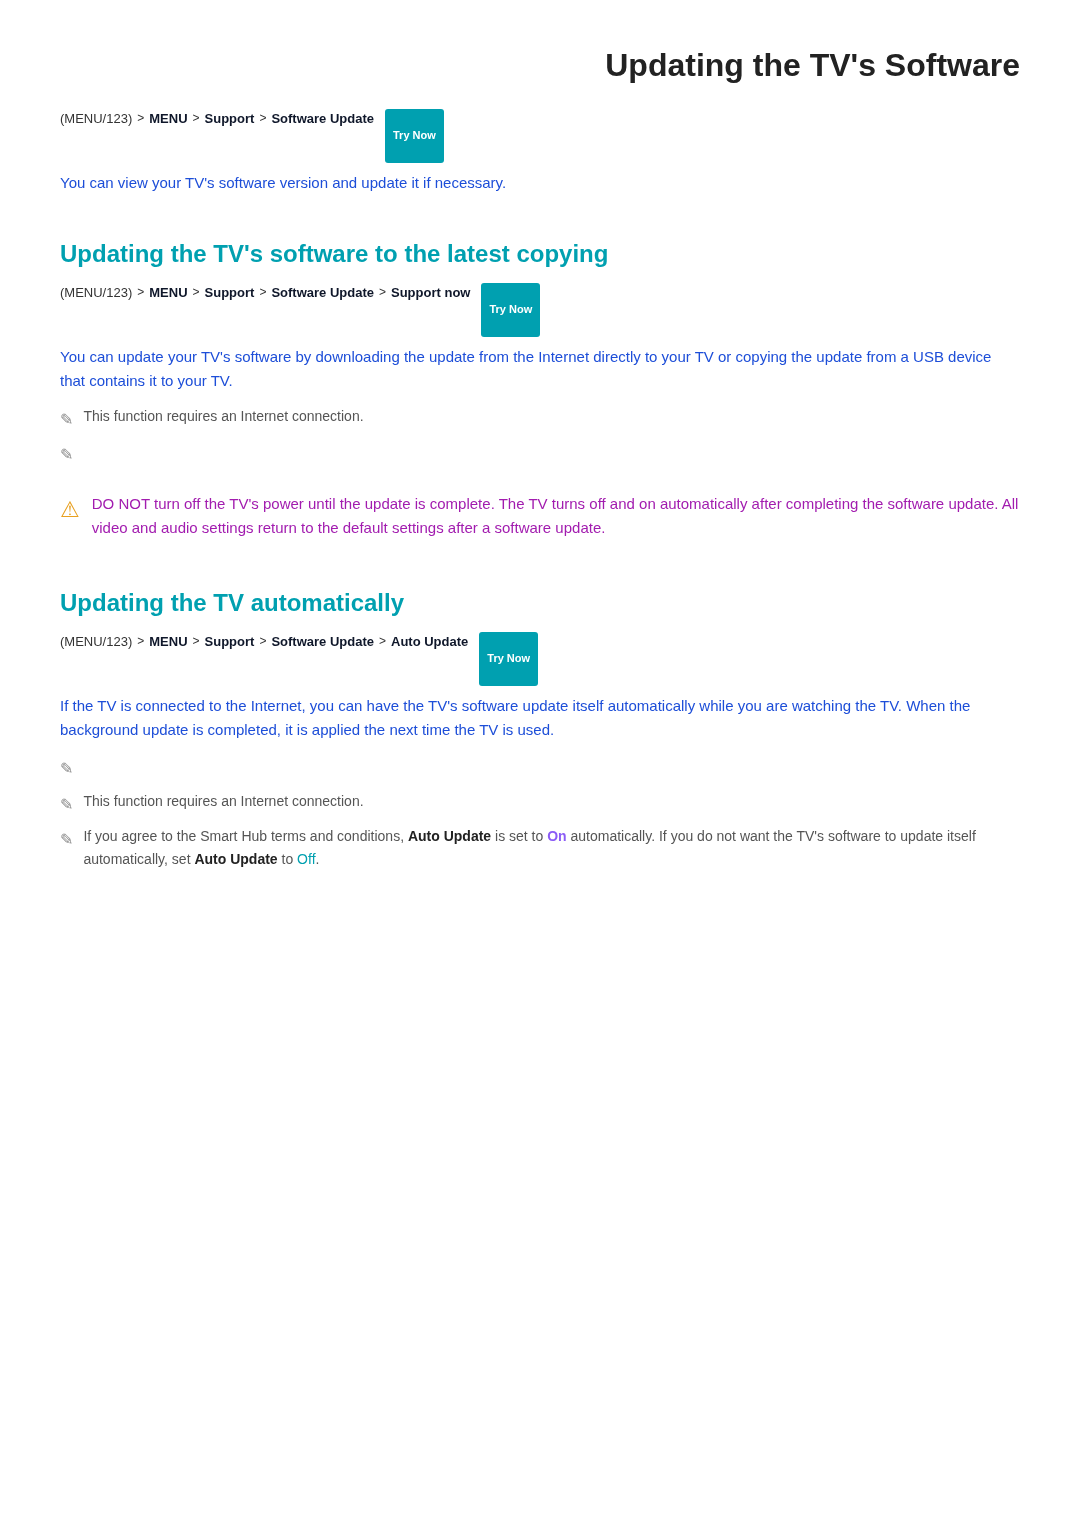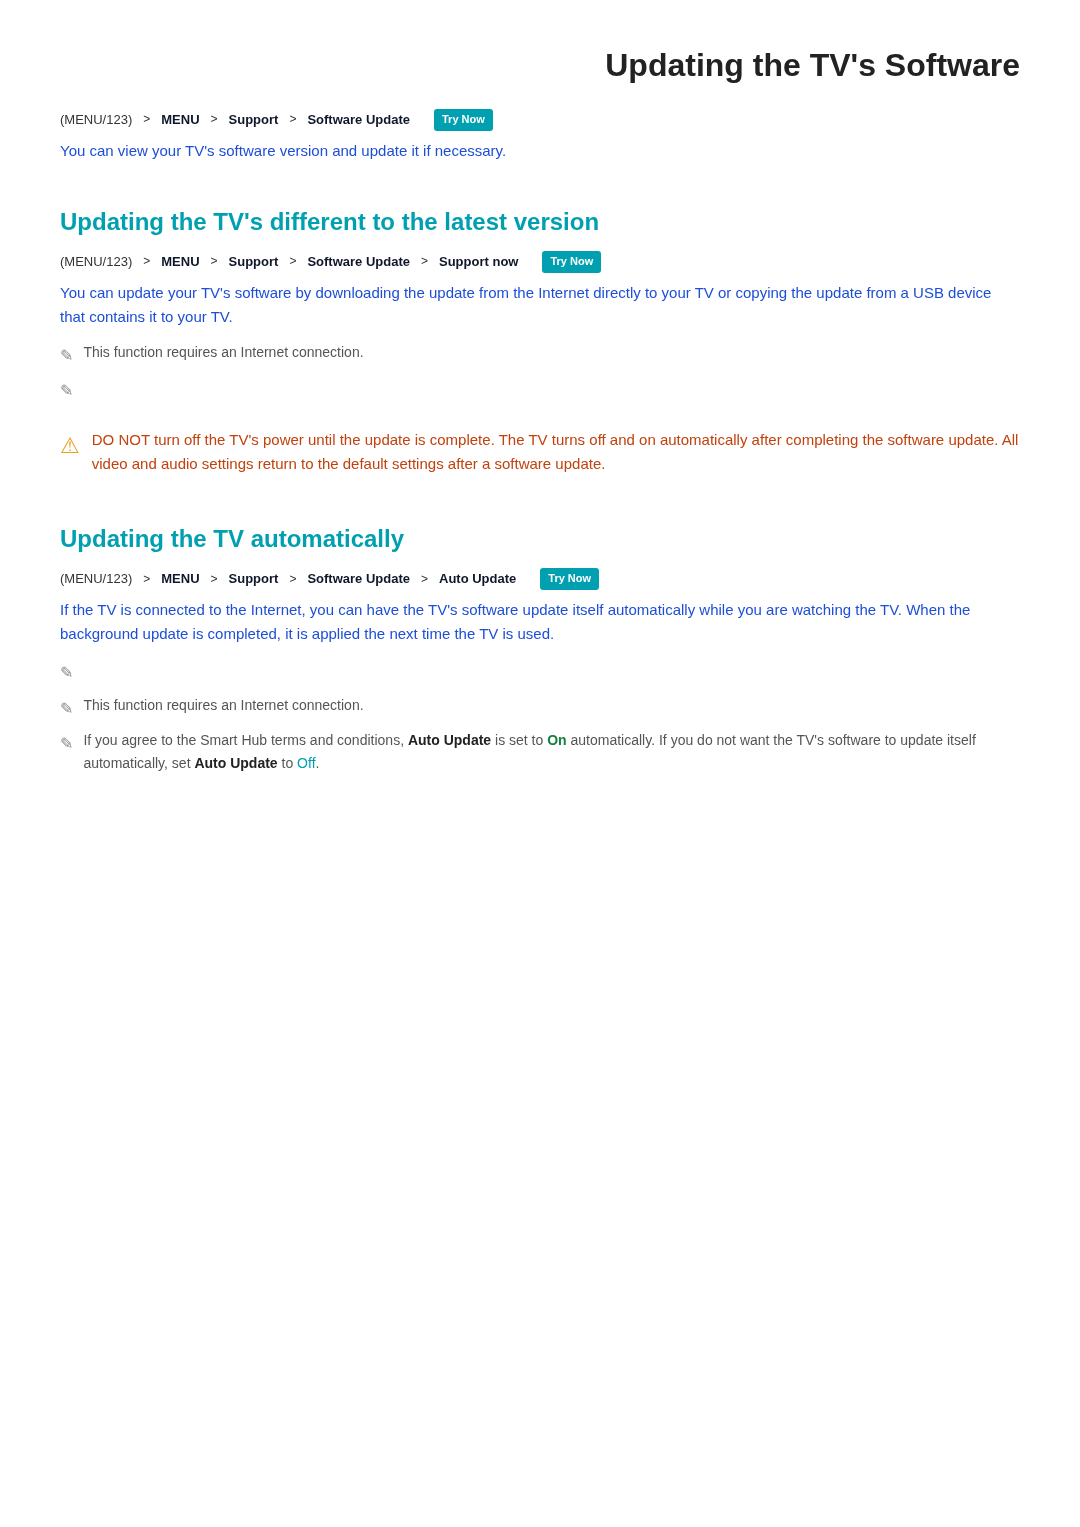--- a/index.html
+++ b/index.html
@@ -27,23 +27,23 @@
       color: #00a0b0;
       margin-bottom: 10px;
       margin-top: 40px;
     }
 
     .breadcrumb {
       font-size: 13px;
       color: #333;
       margin-bottom: 8px;
       display: flex;
-      align-items: center;
+      align-items: flex-start;
       flex-wrap: wrap;
-      gap: 8px;
+      gap: 2px;
     }
 
     .breadcrumb .menu-text {
       color: #333;
       font-weight: normal;
     }
 
     .breadcrumb .menu-bold {
       color: #0f172a;
       font-weight: bold;
@@ -54,23 +54,23 @@
       margin: 0 3px;
       font-size: 12px;
     }
 
     .try-now-badge {
       display: inline-block;
       background: #00a0b0;
       color: #ffffff;
       font-size: 11px;
       font-weight: bold;
-      padding: 2px 8px;
+      padding: 18px 8px;
       border-radius: 3px;
-      margin-left: 16px;
+      margin-left: 9px;
       vertical-align: middle;
     }
 
     .intro-text {
       font-size: 15px;
       color: #1d4ed8;
       margin-bottom: 10px;
     }
 
     .note-list {
@@ -105,33 +105,33 @@
 
     .warning-icon {
       color: #e8a020;
       font-size: 22px;
       flex-shrink: 0;
       margin-top: 0px;
     }
 
     .warning-text {
       font-size: 15px;
-      color: #c2410c;
+      color: #a21caf;
       font-weight: 500;
       line-height: 1.6;
     }
 
     .bold-term {
       font-weight: bold;
       color: #222;
     }
 
     .on-term {
       font-weight: bold;
-      color: #15803d;
+      color: #8b5cf6;
     }
 
     .off-term {
       font-weight: normal;
       color: #00a0b0;
     }
   </style>
 </head>
 <body>
 
@@ -143,21 +143,21 @@
   <span class="menu-bold">MENU</span>
   <span class="chevron">&gt;</span>
   <span class="menu-bold">Support</span>
   <span class="chevron">&gt;</span>
   <span class="menu-bold">Software Update</span>
   <span class="try-now-badge">Try Now</span>
 </div>
 
 <p class="intro-text">You can view your TV's software version and update it if necessary.</p>
 
-<h2>Updating the TV's different to the latest version</h2>
+<h2>Updating the TV's software to the latest copying</h2>
 
 <div class="breadcrumb">
   <span class="menu-text">(MENU/123)</span>
   <span class="chevron">&gt;</span>
   <span class="menu-bold">MENU</span>
   <span class="chevron">&gt;</span>
   <span class="menu-bold">Support</span>
   <span class="chevron">&gt;</span>
   <span class="menu-bold">Software Update</span>
   <span class="chevron">&gt;</span>

